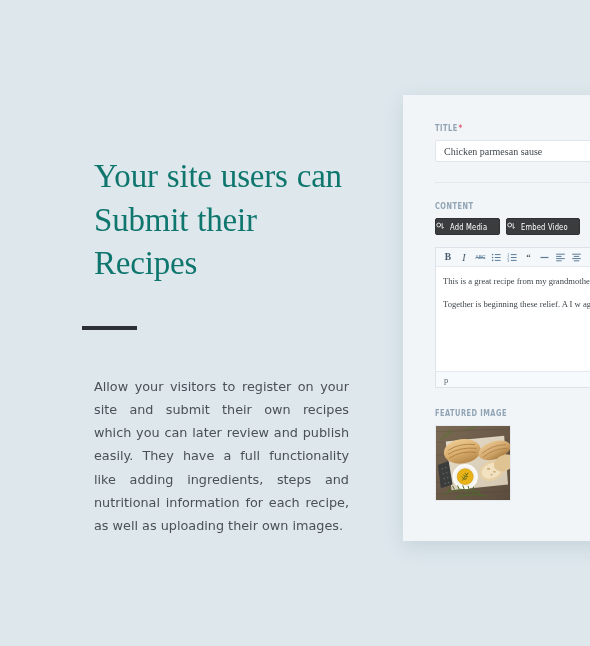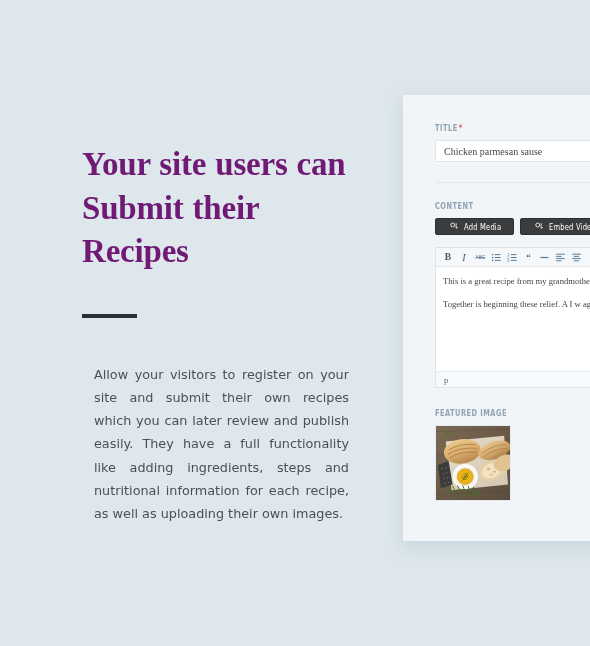--- a/index.html
+++ b/index.html
@@ -17,26 +17,26 @@
 
   
   .left-col {
     position: absolute;
     left: 82px;
     top: 143px;
     width: 272px;
   }
   .headline {
     font-family: "Liberation Serif", serif;
-    font-weight: bold;
+    font-weight: normal;
     font-size: 33px;
     line-height: 1.32;
-    color: #701a75;
+    color: #0f766e;
     letter-spacing: -0.2px;
-    margin: 0;
+    margin: 12px;
     word-spacing: 1px;
   }
   .rule {
     width: 55px;
     height: 4px;
     background: #2b3034;
     margin-top: 40px;
   }
   .body-copy {
     margin: 12px;
@@ -114,21 +114,21 @@
     display: inline-flex;
     align-items: center;
     gap: 5px;
     background: #3b3c3e;
     border: 1px solid #2f3032;
     border-radius: 2px;
     color: #ffffff;
     font-family: "DejaVu Sans Condensed", "Liberation Sans Narrow", "Liberation Sans", sans-serif;
     font-size: 8.2px;
     letter-spacing: 0.2px;
-    padding: 4px 8px 4px 14px;
+    padding: 4px 8px 4px 0;
     height: 17px;
     box-sizing: border-box;
     cursor: pointer;
     white-space: nowrap;
   }
   .media-btn .mb-label { transform: scaleX(0.92); transform-origin: left center; display:inline-block; }
   .media-icon { display: inline-block; width: 9px; height: 9px; flex: 0 0 9px; }
 
   
   .editor {

